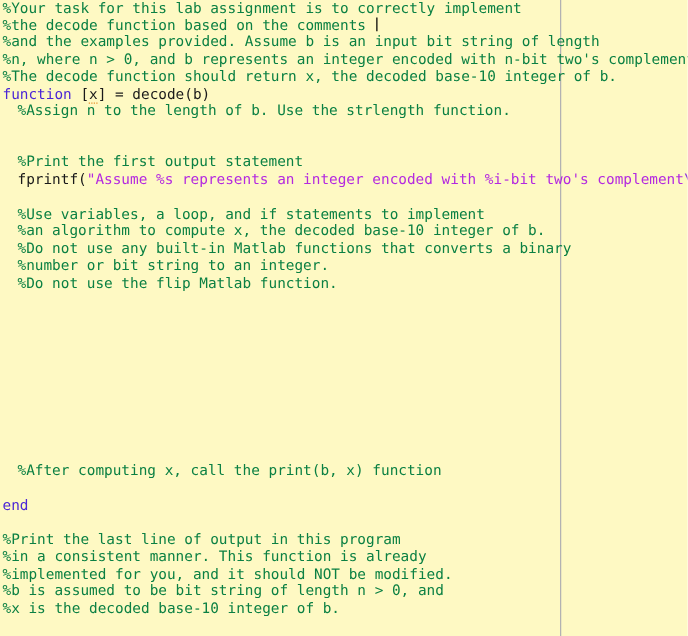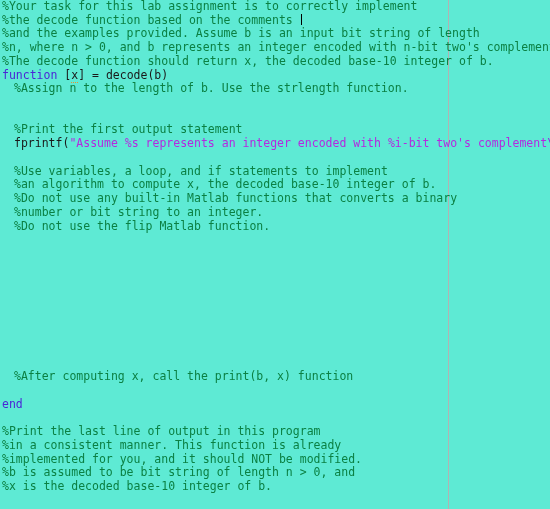--- a/index.html
+++ b/index.html
@@ -12,21 +12,21 @@
     width: 550px;
     height: 509px;
     overflow: hidden;
     font-family: "DejaVu Sans Mono", "Liberation Mono", monospace;
   }
 
   #editor {
     position: relative;
     width: 550px;
     height: 509px;
-    background: #5eead4;
+    background: #fef9c3;
     overflow: hidden;
   }
 
   
   .ruler {
     position: absolute;
     top: 0;
     left: 448px;
     width: 1px;
     height: 509px;

